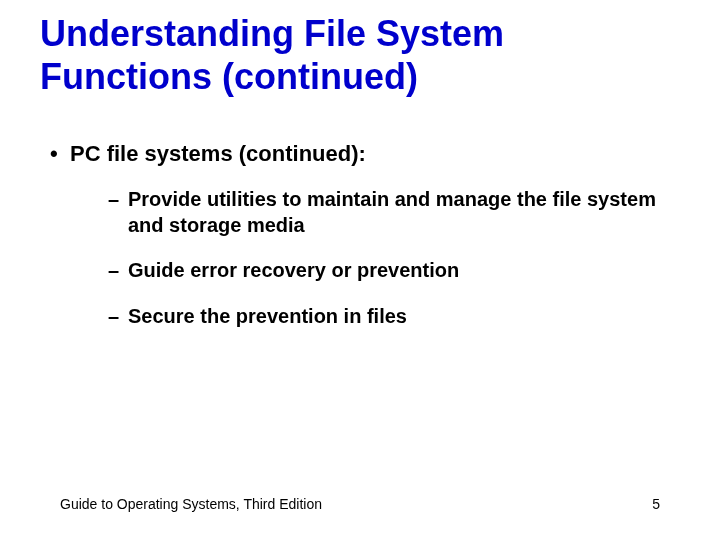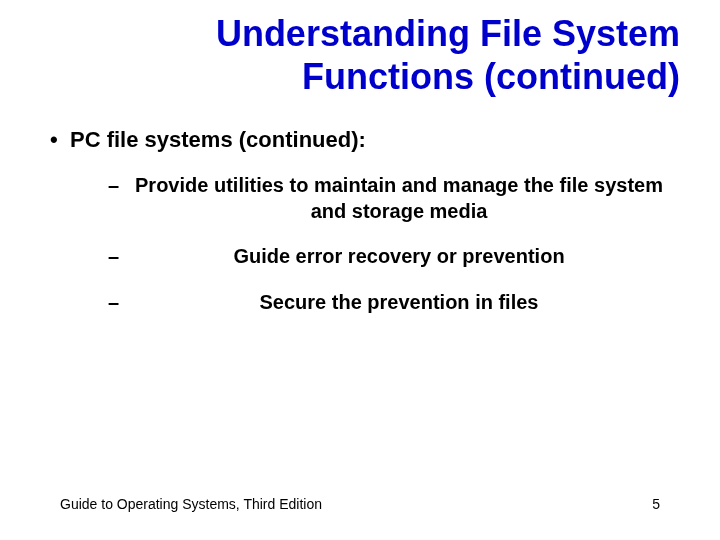--- a/index.html
+++ b/index.html
@@ -15,46 +15,45 @@
   .slide {
     width: 720px;
     height: 540px;
     position: relative;
     box-sizing: border-box;
   }
   .title {
     color: #0000cc;
     font-weight: bold;
     font-size: 36px;
-    text-align: right;
+    text-align: left;
     line-height: 1.2;
     padding-top: 12px;
     padding-left: 40px;
     padding-right: 40px;
   }
   .body {
     padding: 28px 50px 0 50px;
   }
   .l1 {
     font-weight: bold;
     font-size: 22px;
-    margin: 0 0 18px 0;
+    margin: 14px 0 18px 0;
     padding-left: 20px;
     position: relative;
     line-height: 1.3;
   }
   .l1::before {
     content: "•";
     position: absolute;
     left: 0;
     top: 0;
   }
   .l2-list {
     padding-left: 58px;
-    text-align: center;
   }
   .l2 {
     font-weight: bold;
     font-size: 20px;
     margin: 0 0 20px 0;
     padding-left: 20px;
     position: relative;
     line-height: 1.28;
   }
   .l2::before {

